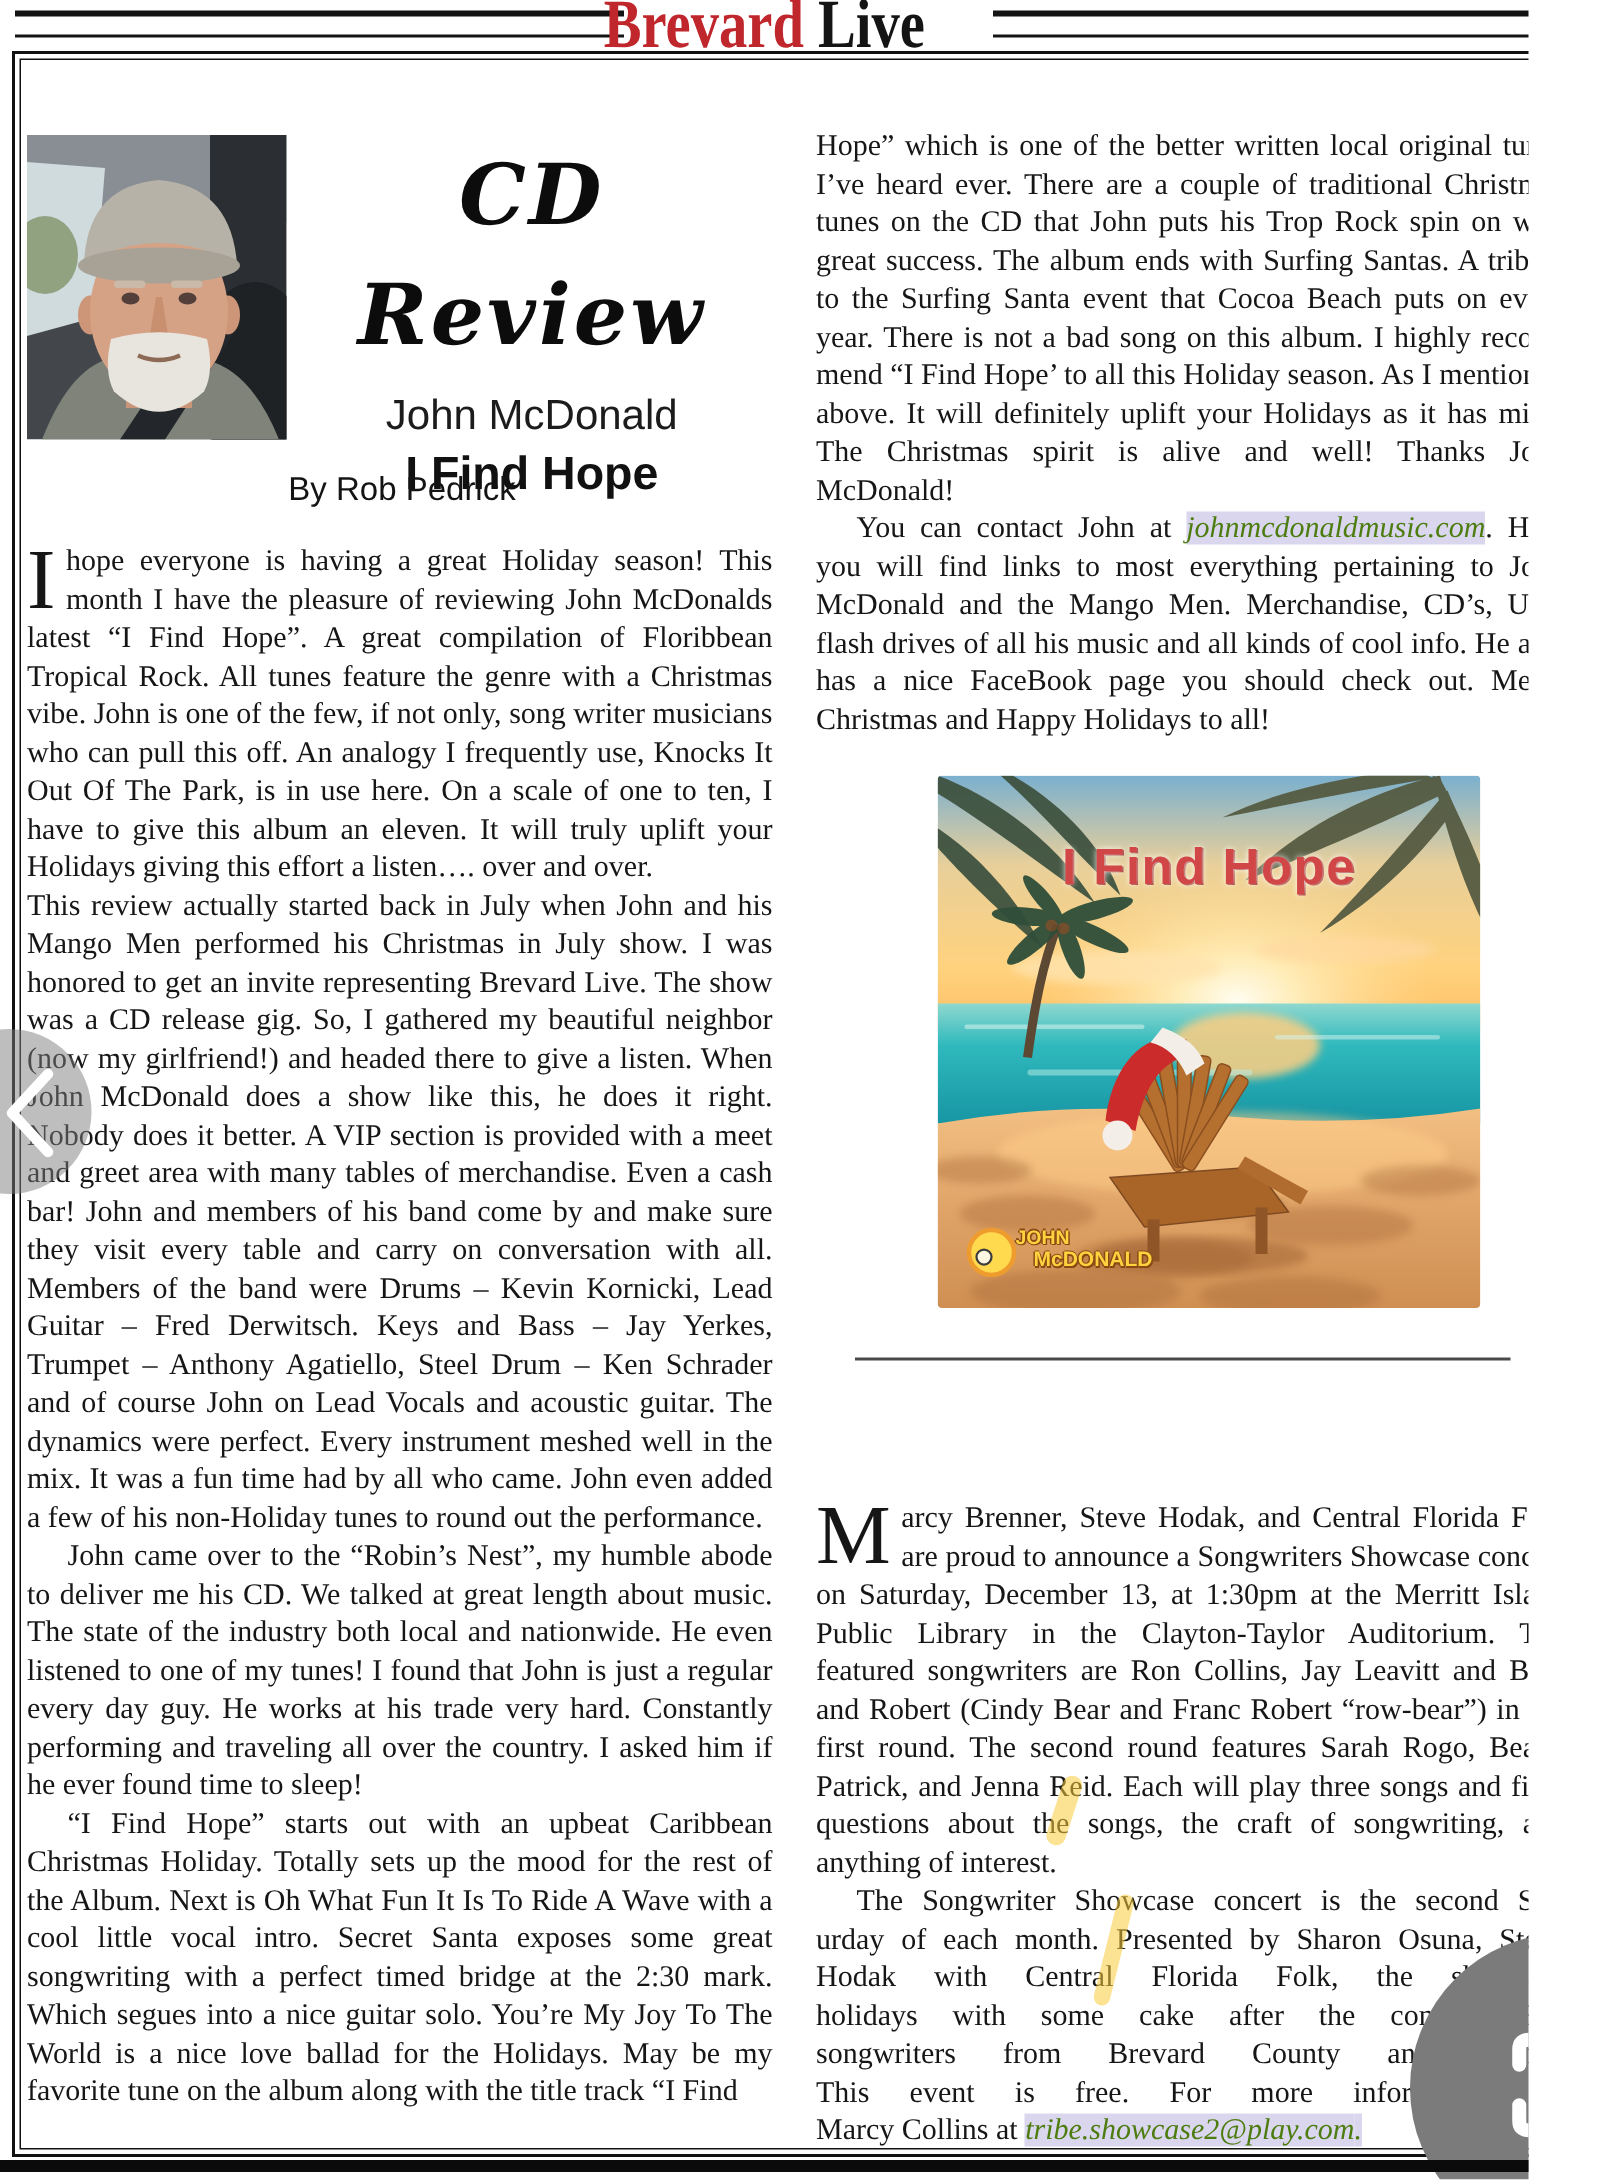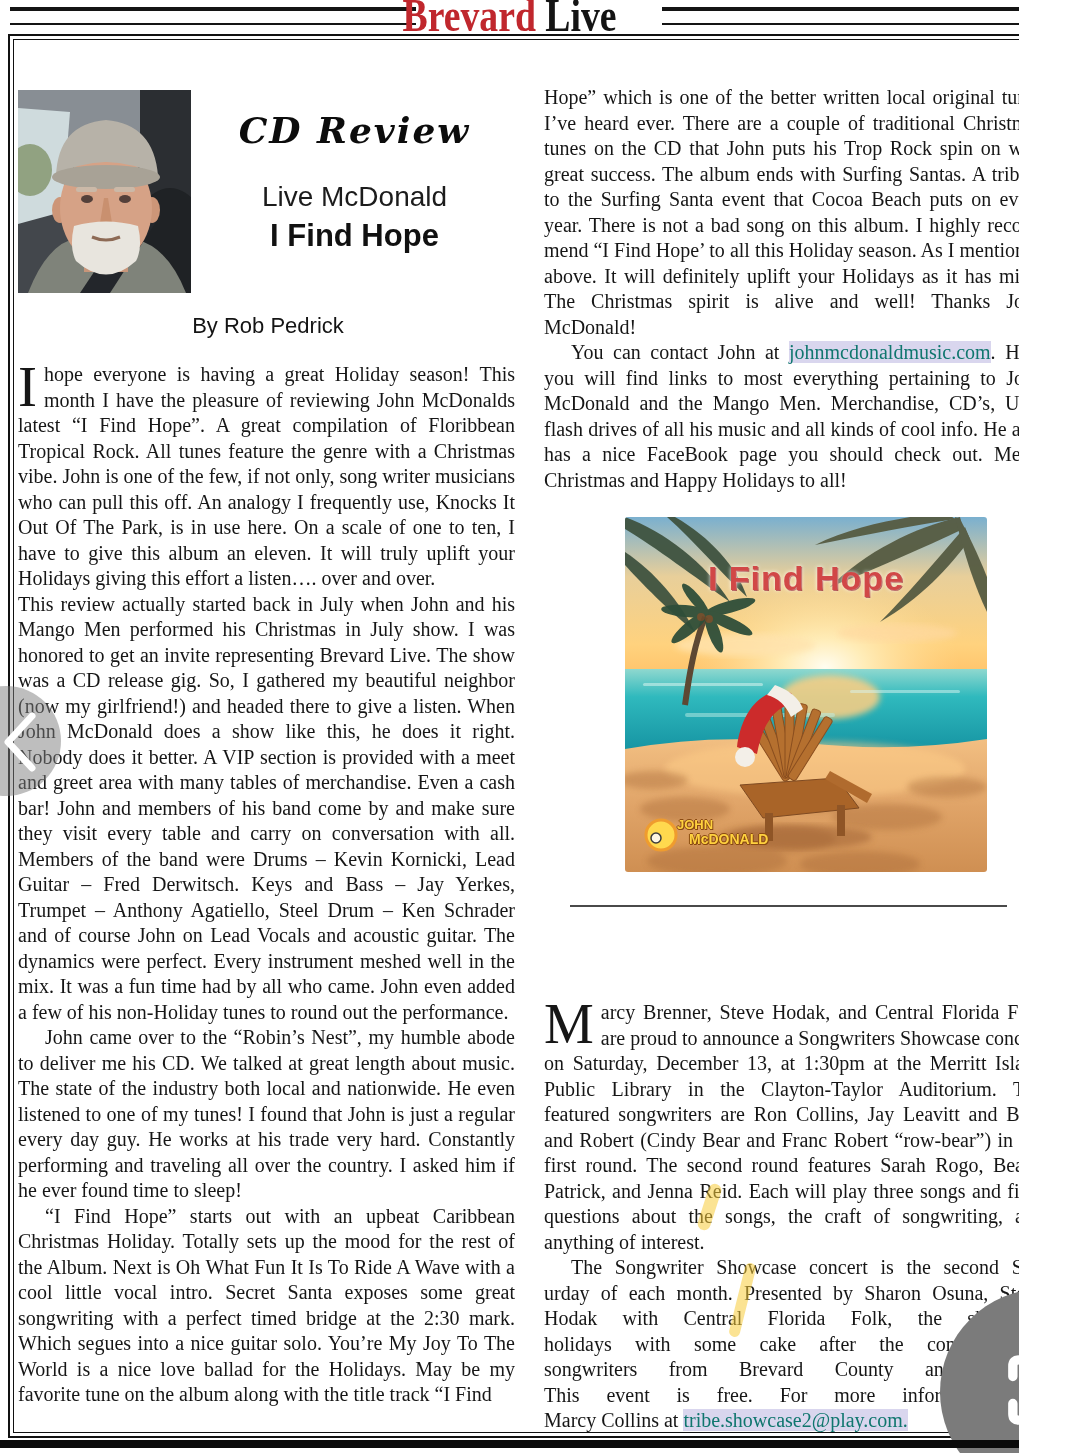--- a/index.html
+++ b/index.html
@@ -24,29 +24,29 @@
   .col-right{position:absolute;left:544px;top:85px;width:500px;}
   .bodytext p{margin:0;text-align:justify;font-size:20px;line-height:25.5px;color:#161616;}
   .bodytext p.ind{text-indent:27px;}
   .dropcap{float:left;font-size:57px;line-height:45px;padding:2px 7px 0 0;font-weight:400;}
   .dropcap.m{font-size:56px;}
   
   .header-row{position:absolute;left:0;top:0;width:500px;display:flex;}
   .portrait{width:173px;height:203px;flex:0 0 auto;}
   .titles{flex:1;text-align:center;}
   .kicker{font-family:"DejaVu Serif",serif;font-style:italic;font-weight:bold;
-          font-size:36px;line-height:80px;letter-spacing:2px;color:#0c0c0c;}
+          font-size:56px;line-height:80px;letter-spacing:2px;color:#0c0c0c;}
   .artist{font-family:"Liberation Sans",sans-serif;font-size:28px;line-height:30px;margin-top:12px;color:#1c1c1c;}
   .album{font-family:"Liberation Sans",sans-serif;font-size:31px;font-weight:bold;line-height:36px;margin-top:6px;color:#111;}
   .byline{position:absolute;left:0;top:223px;width:100%;text-align:center;
           font-family:"Liberation Sans",sans-serif;font-size:22px;color:#141414;}
   .body-left{position:absolute;left:0;top:272px;width:497px;}
   
   .hl{background:#d9d6ee;}
-  .weblink{color:#0f766e;text-decoration:none;}
+  .weblink{color:#4d7c0f;font-style:italic;text-decoration:none;}
   
   .cover{position:absolute;left:81px;top:432px;width:362px;height:355px;border-radius:3px;overflow:hidden;}
   .cover svg{position:absolute;inset:0;}
   .cover-title{position:absolute;left:0;right:0;top:42px;text-align:center;
                font-family:"Liberation Sans",sans-serif;font-weight:bold;font-size:34px;letter-spacing:1px;
                color:#d14747;text-shadow:0 0 4px rgba(255,255,255,.9),1px 1px 0 #a03030;}
   .cover-logo{position:absolute;left:52px;top:300px;font-family:"Liberation Sans",sans-serif;
               font-weight:bold;color:#ffd23f;line-height:15px;
               text-shadow:1px 1px 0 #8a4a12,-1px 0 0 #8a4a12,0 -1px 0 #8a4a12,0 1px 0 #8a4a12;}
   .cover-logo .l1{font-size:13px;}
@@ -111,21 +111,21 @@
           <rect x="96" y="97" width="21" height="5" rx="2.5" fill="#cbb9a8"></rect>
           <ellipse cx="69" cy="109" rx="6" ry="4" fill="#54403a"></ellipse>
           <ellipse cx="107" cy="109" rx="6" ry="4" fill="#54403a"></ellipse>
           <path d="M86,108 L82,133 Q88,139 94,133 L90,108 Z" fill="#c9906f"></path>
           <path d="M56,136 Q88,127 120,136 Q125,158 118,171 Q88,198 58,171 Q51,158 56,136 Z" fill="#e8e5de"></path>
           <path d="M74,147 Q88,153 102,147" stroke="#8d6a55" stroke-width="3" fill="none"></path>
         </svg>
       </div>
       <div class="titles">
         <div class="kicker">CD Review</div>
-        <div class="artist">Live McDonald</div>
+        <div class="artist">John McDonald</div>
         <div class="album">I Find Hope</div>
       </div>
     </div>
     <div class="byline">By Rob Pedrick</div>
 
     <div class="body-left bodytext">
       <p><span class="dropcap">I</span><span>hope everyone is having a great Holiday season! This month I have the pleasure of reviewing John McDonalds latest “I Find Hope”.  A great compilation of Floribbean Tropical Rock. All tunes feature the genre with a Christmas vibe. John is one of the few, if not only, song writer musi­cians who can pull this off. An analogy I frequently use, Knocks It Out Of The Park, is in use here. On a scale of one to ten, I have to give this album an eleven. It will truly uplift your Holidays giving this effort a listen…. over and over.</span></p>
       <p>This review actually started back in July when John and his Mango Men performed his Christmas in July show.  I was honored to get an invite representing Brevard Live. The show was a CD release gig. So, I gathered my beautiful neighbor (now my girlfriend!) and headed there to give a listen. When John McDonald does a show like this, he does it right. Nobody does it better. A VIP section is provided with a meet and greet area with many tables of merchandise. Even a cash bar! John and members of his band come by and make sure they visit every table and carry on conversa­tion with all. Members of the band were Drums – Kevin Ko­rnicki, Lead Guitar – Fred Derwitsch. Keys and Bass – Jay Yerkes, Trumpet – Anthony Agatiello, Steel Drum – Ken Schrader and of course John on Lead Vocals and acous­tic guitar. The dynamics were perfect. Every instrument meshed well in the mix. It was a fun time had by all who came. John even added a few of his non-Holiday tunes to round out the performance.</p>
       <p class="ind">John came over to the “Robin’s Nest”, my humble abode to deliver me his CD. We talked at great length about music. The state of the industry both local and nationwide. He even listened to one of my tunes! I found that John is just a regular every day guy. He works at his trade very hard. Constantly performing and traveling all over the country. I asked him if he ever found time to sleep!</p>
       <p class="ind">“I Find Hope” starts out with an upbeat Caribbean Christmas Holiday. Totally sets up the mood for the rest of the Album. Next is Oh What Fun It Is To Ride A Wave with a cool little vocal intro. Secret Santa exposes some great songwriting with a perfect timed bridge at the 2:30 mark. Which segues into a nice guitar solo. You’re My Joy To The World is a nice love ballad for the Holidays. May be my favorite tune on the album along with the title track “I Find</p>

